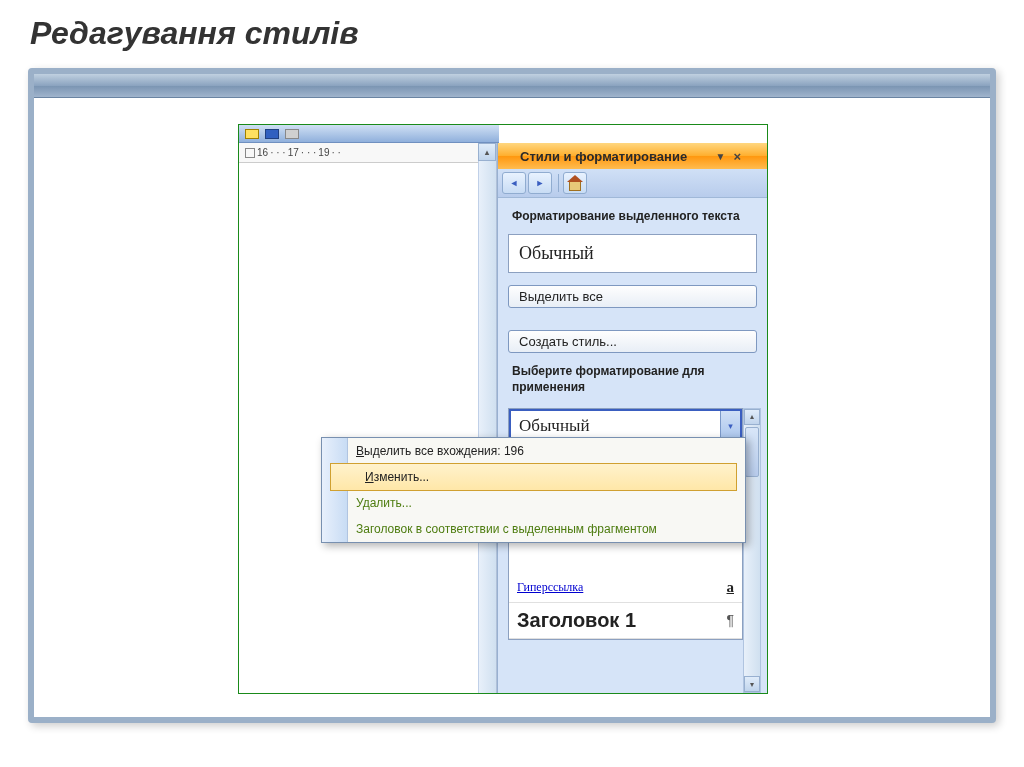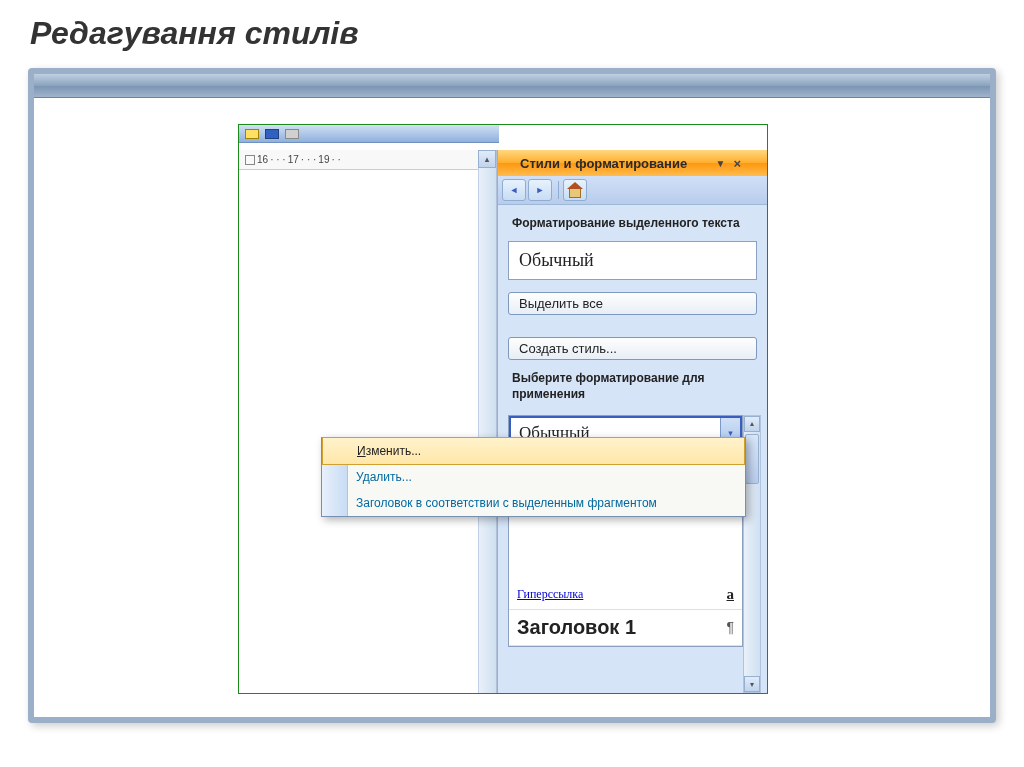--- a/index.html
+++ b/index.html
@@ -48,21 +48,21 @@
     width: 260px;
     border-bottom: 1px solid #7090c0;
     display: flex;
     align-items: center;
     gap: 6px;
     padding-left: 6px;
   }
   .tb-square { width: 14px; height: 10px; background:#ffe060; border:1px solid #a08000; }
   .tb-blue { width: 14px; height: 10px; background:#3060c0; border:1px solid #204080; }
 
-  .main-row { display: flex; position: absolute; left:0; top: 18px; right:0; bottom:0;margin-top:7px; }
+  .main-row { display: flex; position: absolute; left:0; top: 18px; right:0; bottom:0; }
 
   
   .ruler-area {
     width: 258px;
     border-right: 1px solid #b0c0d8;
     background: #fff;
     position: relative;
   }
   .ruler {
     height: 20px;
@@ -225,23 +225,23 @@
     border-right:1px solid #b0c4e0;
   }
   .cm-item {
     padding: 6px 10px 6px 34px;
     color: #222;
     position:relative;
   }
   .cm-item.hover {
     background: linear-gradient(to bottom, #fff2cc, #ffe7a8);
     border:1px solid #d0a030;
-    margin:-1px 0;
-  }
-  .cm-item.disabled { color:#0369a1; }
+    margin:-1px 8px;
+  }
+  .cm-item.disabled { color:#4d7c0f; }
   .underline-char { text-decoration: underline; }
 
   .arrow { font-size:9px; color:#3a5ec0;}
   .arrow-dk{ font-size:9px; color:#555;}
   .home-icon{
     width:14px;height:14px; position:relative;
   }
   .home-icon::before{
     content:""; position:absolute; left:1px; top:5px; width:10px;height:8px; background:#e8c878; border:1px solid #a07020;
   }
@@ -337,20 +337,23 @@
             <div class="tp-scroll-btn" style="bottom:0">
                 <span class="arrow-dk" style="font-size:8px">▾</span>
               </div>
           </div>
         </div>
       </div>
     </div>
 
     <div class="context-menu">
       <div class="cm-strip"></div>
+      <div class="cm-item">
+        <span><span class="underline-char">В</span>ыделить все вхождения: 196</span>
+      </div>
       <div class="cm-item hover">
         <span><span class="underline-char">И</span>зменить...</span>
       </div>
       <div class="cm-item disabled">
         <span>Удалить...</span>
       </div>
       <div class="cm-item disabled">
         <span>Заголовок в соответствии с выделенным фрагментом</span>
       </div>
     </div>

